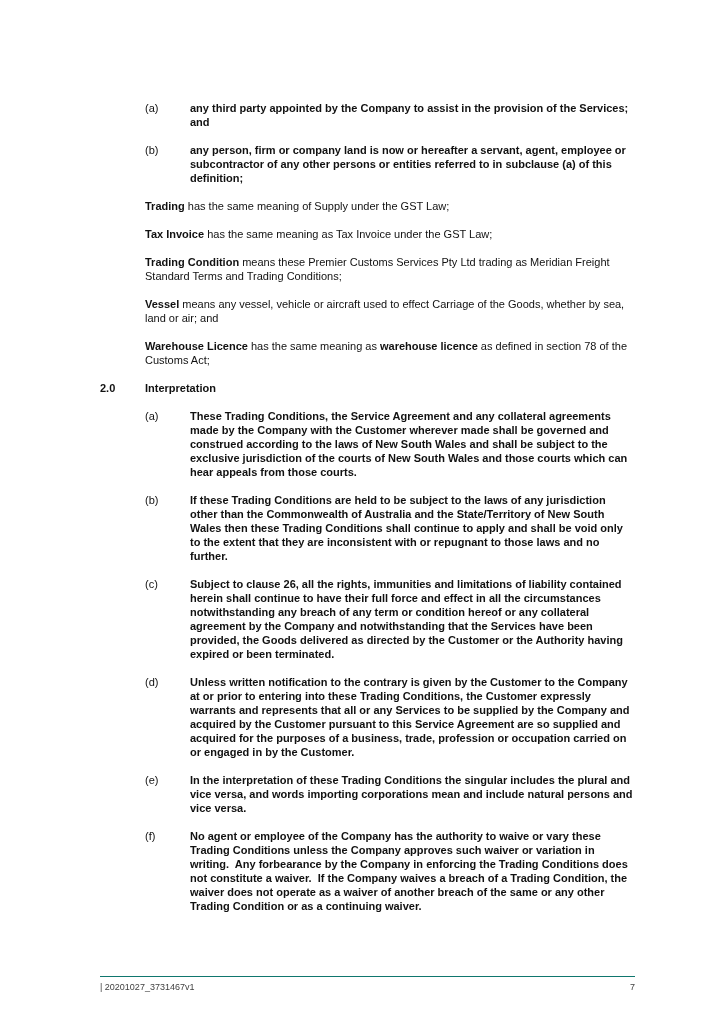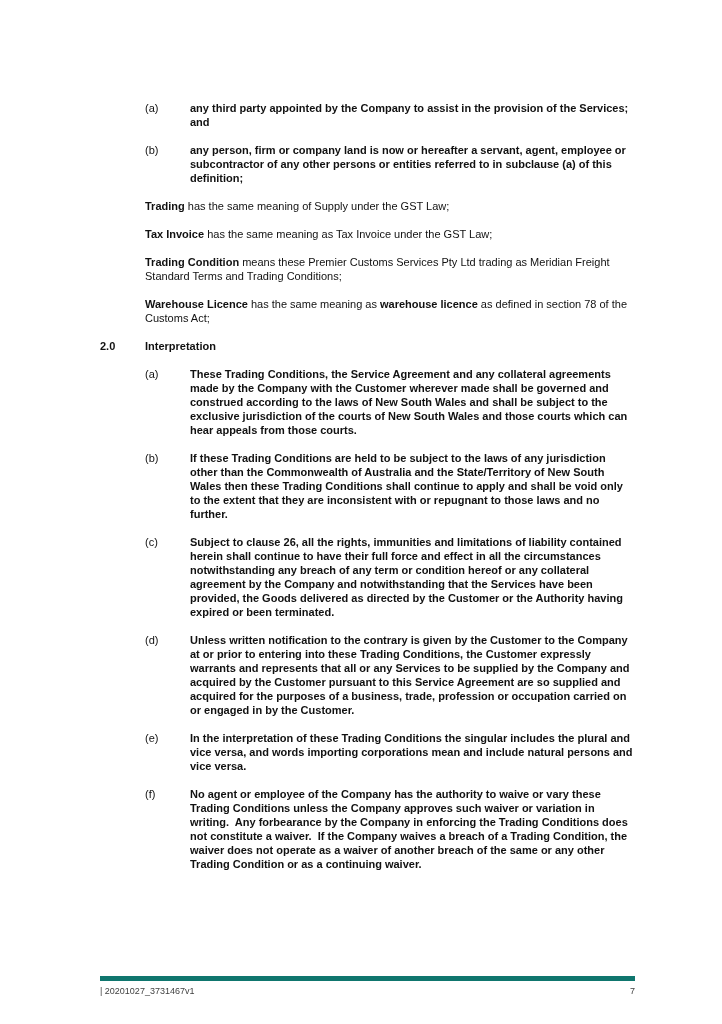--- a/index.html
+++ b/index.html
@@ -50,21 +50,21 @@
   .section-number {
     width: 45px;
     flex-shrink: 0;
   }
   
   .footer {
     position: absolute;
     left: 100px;
     right: 87px;
     top: 976px;
-    border-top: 5px solid #0f766e;
+    border-top: 1px solid #0f766e;
     padding-top: 5px;
     display: flex;
     justify-content: space-between;
     font-size: 9px;
     line-height: 11px;
     color: #3f3f3f;
   }
 </style>
 </head>
 <body>
@@ -80,20 +80,21 @@
     <span class="clause-text">any person, firm or company land is now or hereafter a servant, agent, employee or subcontractor of any other persons or entities referred to in subclause (a) of this definition;</span>
   </div>
 
   <p class="definition"><span class="bold">Trading</span><span> has the same meaning of Supply under the GST Law;</span></p>
 
   <p class="definition"><span class="bold">Tax Invoice</span><span> has the same meaning as Tax Invoice under the GST Law;</span></p>
 
 
   <p class="definition"><span class="bold">Trading Condition</span><span> means these Premier Customs Services Pty Ltd trading as Meridian Freight Standard Terms and Trading Conditions;</span></p>
 
+  <p class="definition"><span class="bold">Vessel</span><span> means any vessel, vehicle or aircraft used to effect Carriage of the Goods, whether by sea, land or air; and</span></p>
 
   <p class="definition"><span class="bold">Warehouse Licence</span><span> has the same meaning as </span><span class="bold">warehouse licence</span><span> as defined in section 78 of the Customs Act;</span></p>
 
   <div class="section-heading">
     <span class="section-number">2.0</span>
     <span>Interpretation</span>
   </div>
 
   <div class="clause-row">
     <span class="clause-label">(a)</span>

